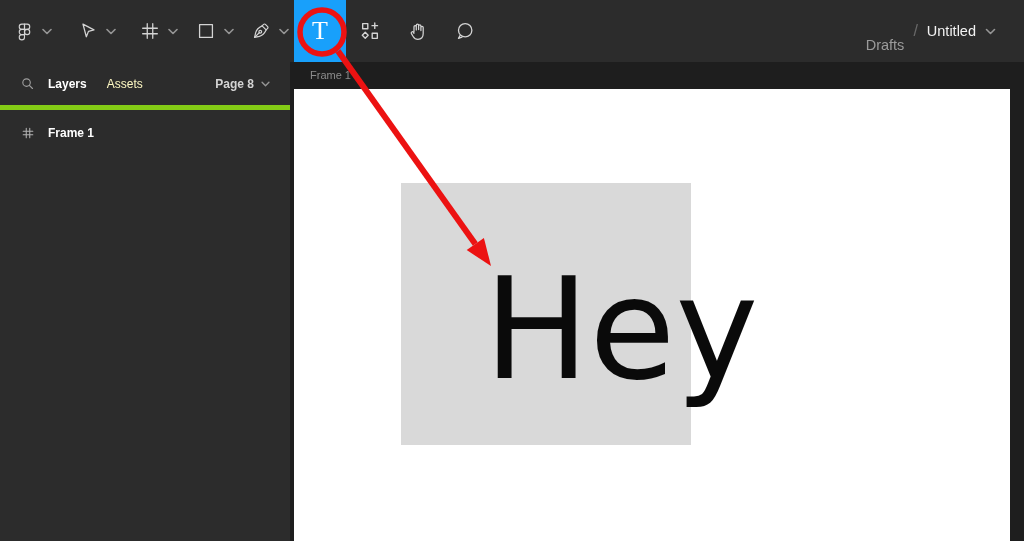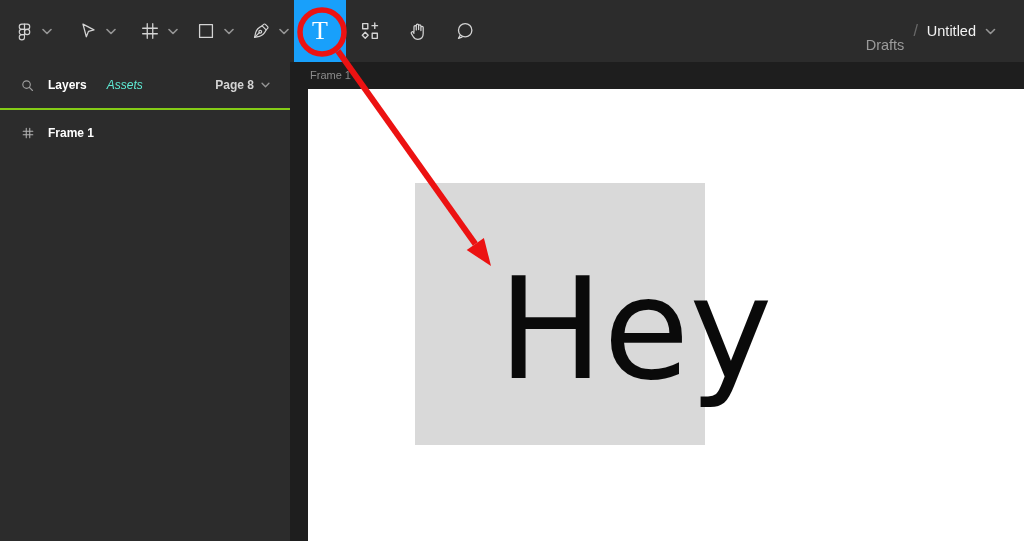--- a/index.html
+++ b/index.html
@@ -23,38 +23,38 @@
   .breadcrumb { position:absolute; right:28px; top:0; height:62px; display:flex;
                 align-items:center; gap:9px; font-size:14.5px; }
   .crumb-project { color:#9b9b9b; cursor:pointer;margin-top:28px; }
   .crumb-sep { color:#6a6a6a; font-size:16px; }
   .crumb-file { color:#f2f2f2; font-weight:normal; cursor:pointer; }
 
   
   .sidebar { position:absolute; left:0; top:62px; width:290px; height:479px;
              background:#2c2c2c; z-index:4; }
   .sidebar-header { height:48px; display:flex; align-items:center;
-                    padding:0 20px; border-bottom:2px solid #84cc16; }
+                    padding:0 20px; border-bottom:5px solid #84cc16; }
   .search-btn { margin-right:13px; cursor:pointer; display:flex; }
   .tab { font-size:12px; cursor:pointer; }
   .tab-active { color:#ffffff; font-weight:bold; margin-right:20px; }
-  .tab-inactive { color:#5eead4;font-style:italic; }
+  .tab-inactive { color:#fef9c3; }
   .page-selector { margin-left:auto; display:flex; align-items:center; gap:7px;
                    color:#d4d4d4; font-size:12px; font-weight:bold; cursor:pointer; }
   .layer-row { margin-top:8px; height:30px; display:flex; align-items:center;
                padding:0 0 0 21px; cursor:pointer; }
   .layer-row .icon { margin-right:13px; }
   .layer-name { color:#ffffff; font-size:12px; font-weight:bold; }
 
   
   .canvas { position:absolute; left:290px; top:62px; width:734px; height:479px;
             background:#1e1e1e; overflow:hidden; }
   .frame-label { position:absolute; left:20px; top:7px; font-size:11px;
                  color:#8c8c8c; cursor:pointer; }
-  .frame { position:absolute; left:18px; top:27px; width:716px; height:452px;
+  .frame { position:absolute; left:4px; top:27px; width:716px; height:452px;
            background:#ffffff; }
   .gray-rect { position:absolute; left:107px; top:94px; width:290px; height:262px;
                background:#d9d9d9; }
   .hey-text { position:absolute; left:190px; top:171px; font-size:140px;
               line-height:1; color:#0a0a0a;
               font-family:"DejaVu Sans", sans-serif; white-space:nowrap; }
 
   
   .annotation { position:absolute; left:0; top:0; width:1024px; height:541px;
                 z-index:20; pointer-events:none; }

